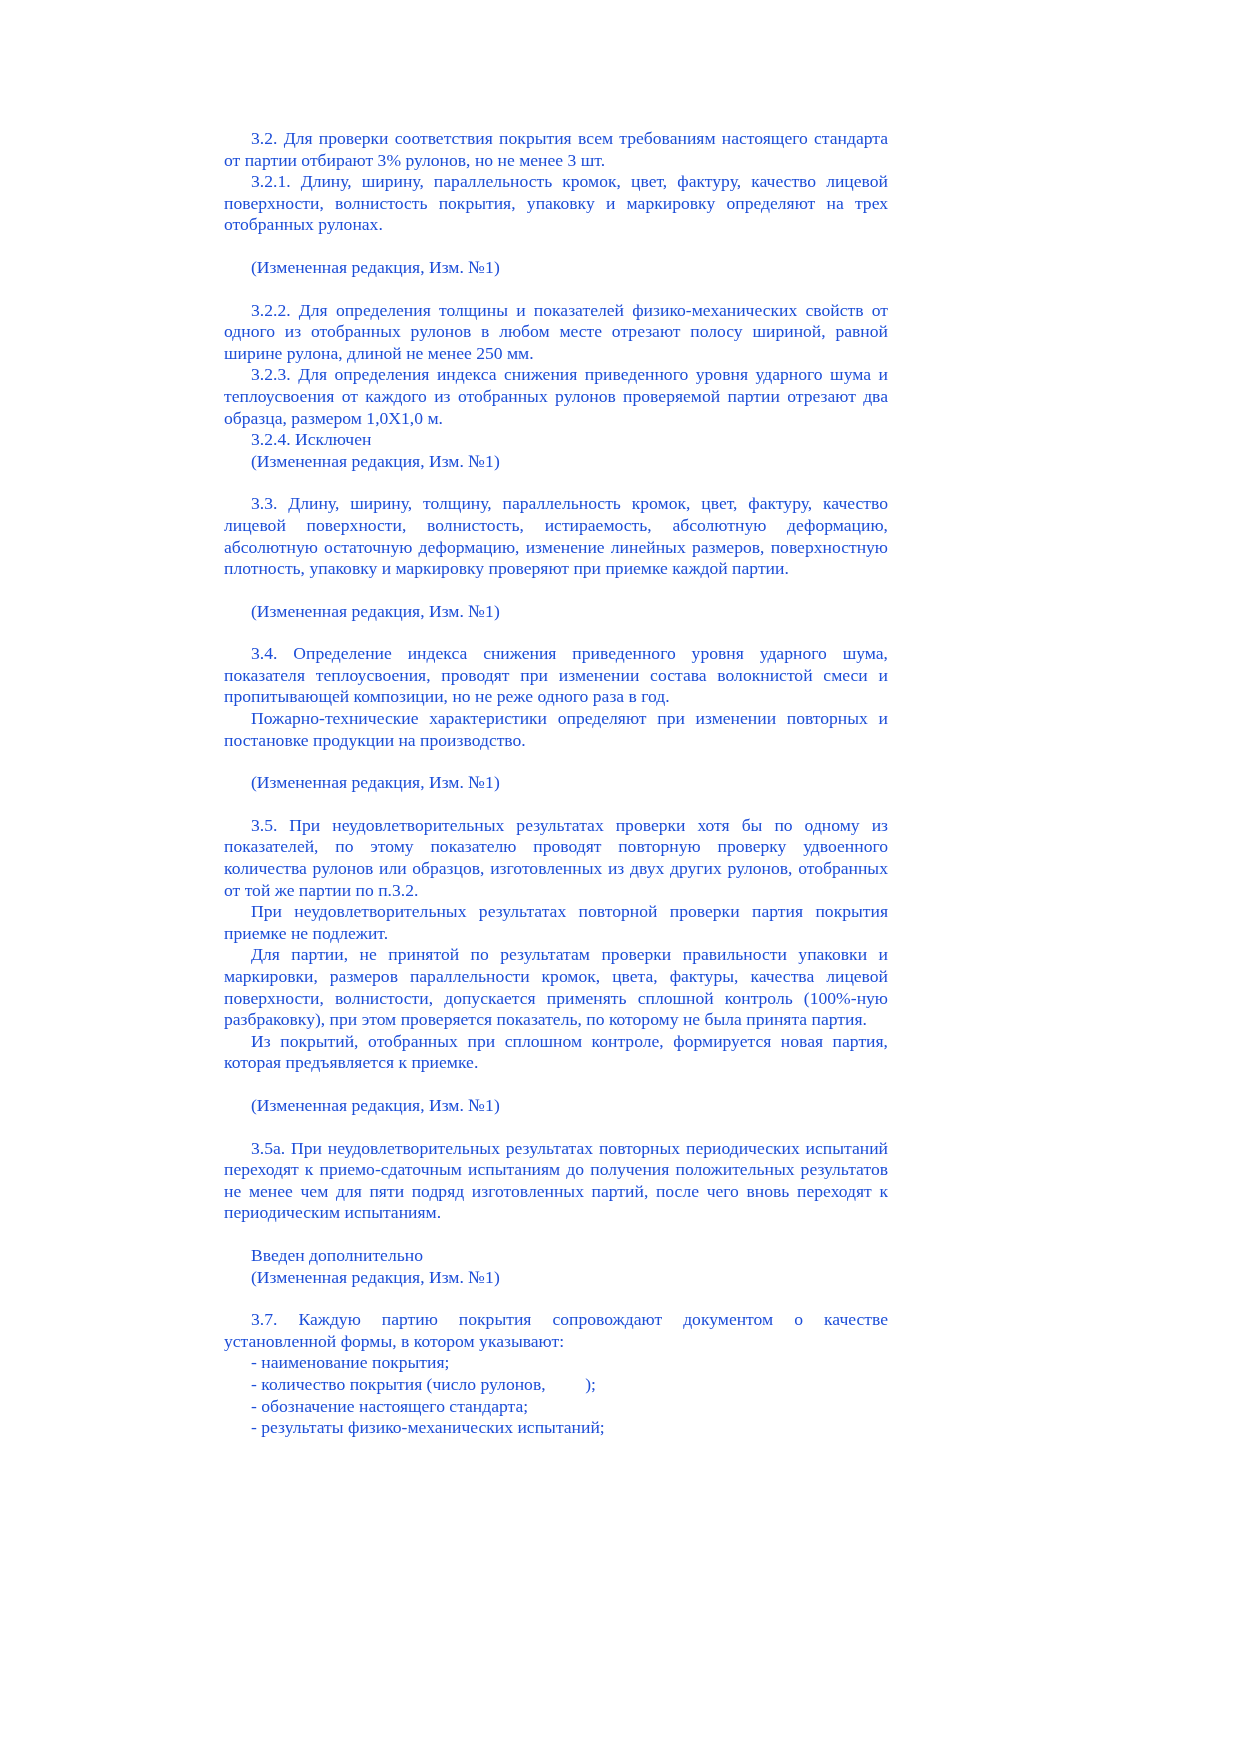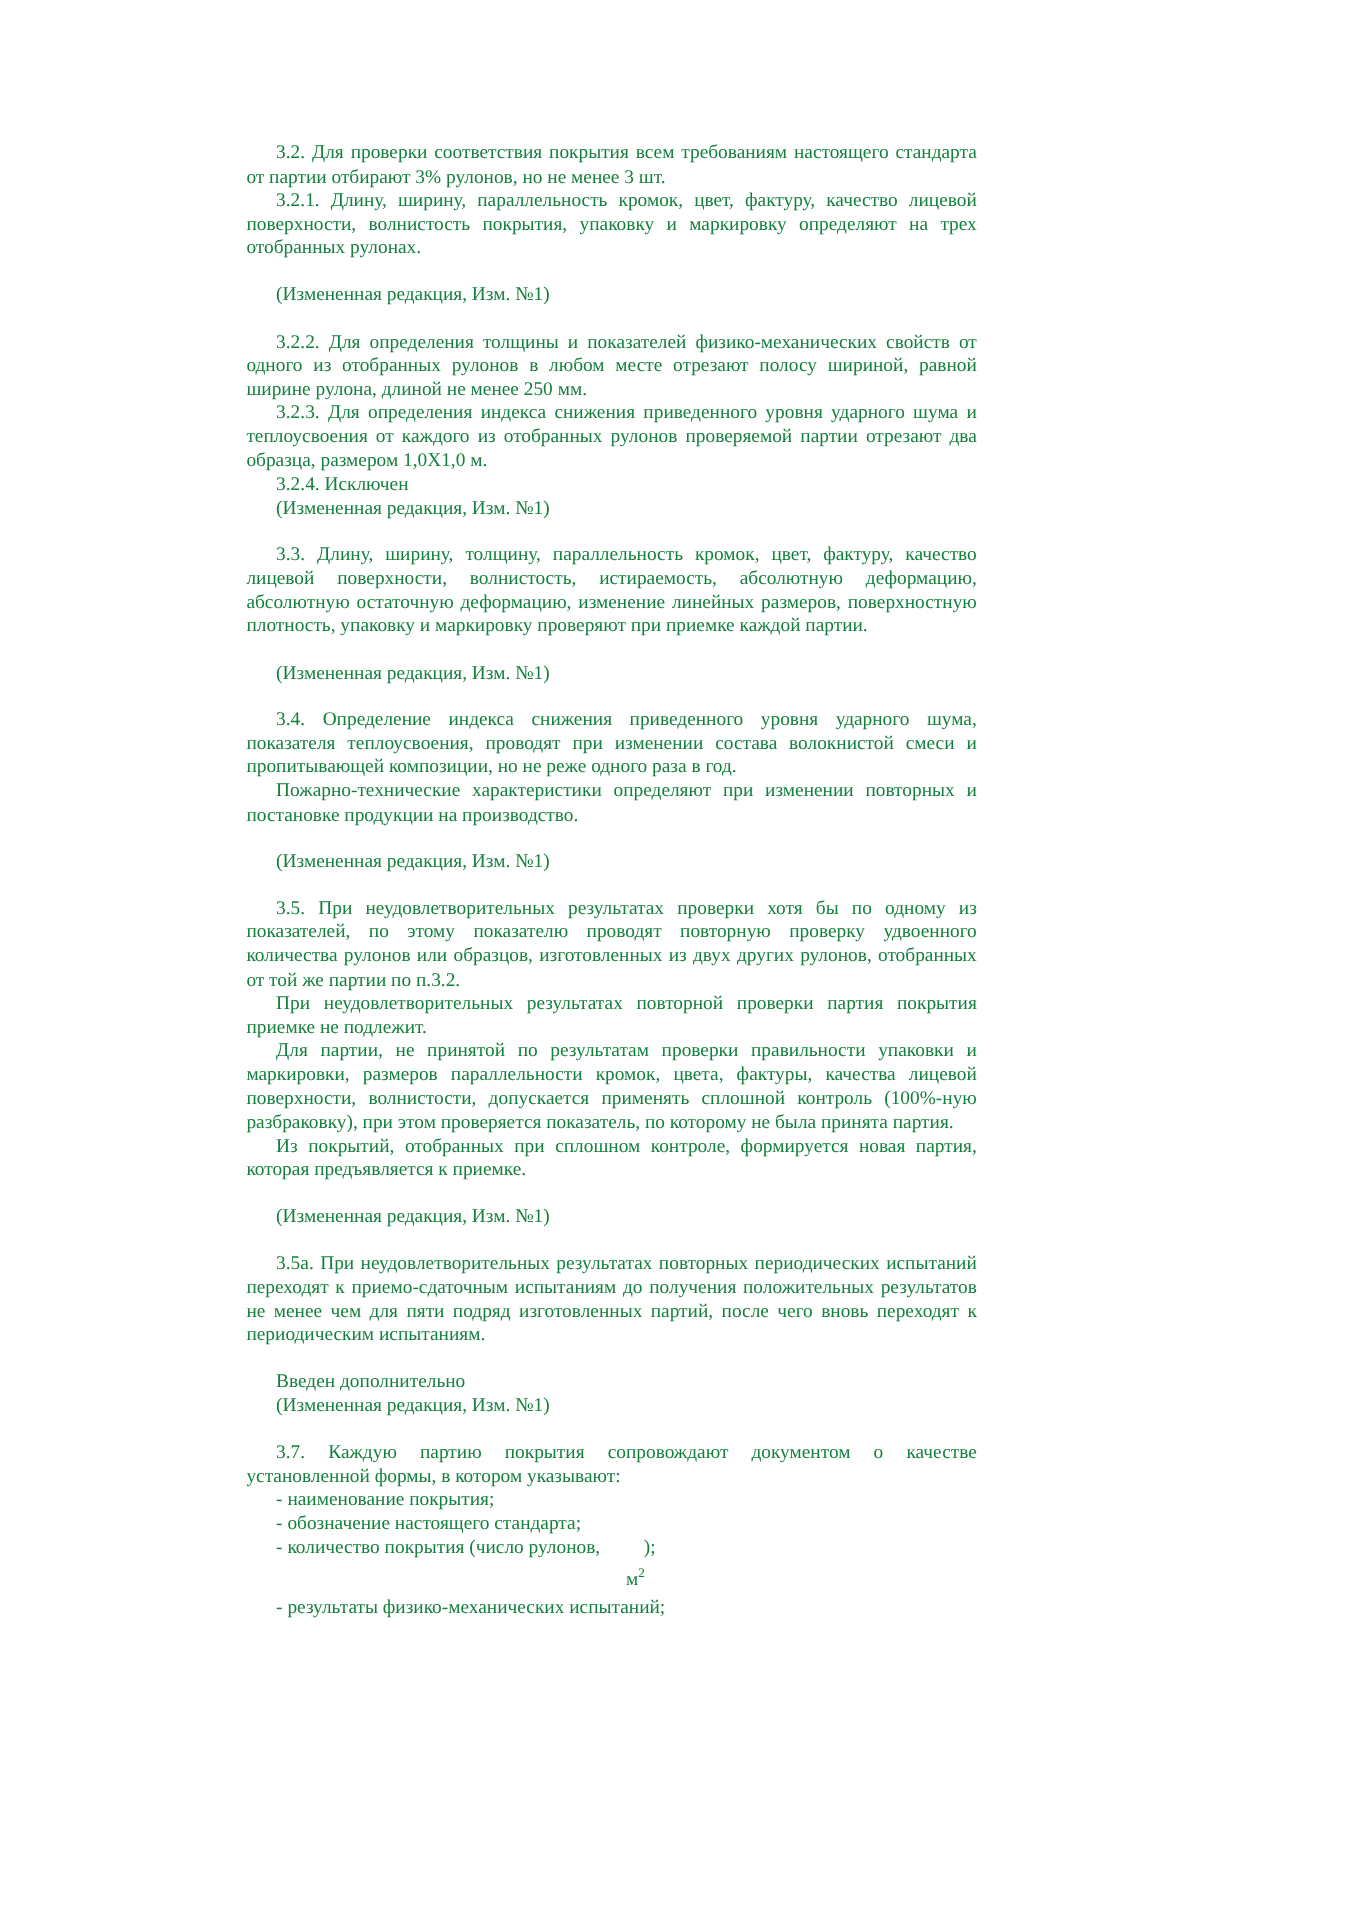--- a/index.html
+++ b/index.html
@@ -7,21 +7,21 @@
     position: relative;
     width: 1128px;
     height: 1755px;
     margin: 0 auto;
     background: #ffffff;
     box-sizing: border-box;
     padding: 128px 296px 0 168px;
     font-family: "Liberation Serif", "DejaVu Serif", serif;
     font-size: 17.6px;
     line-height: 21.6px;
-    color: #15803d;
+    color: #1d4ed8;
   }
   p { margin: 0; }
   p.body {
     text-align: justify;
     text-indent: 27px;
   }
   p.note {
     font-weight: normal;
     text-align: left;
     text-indent: 27px;
@@ -55,17 +55,16 @@
   <p class="body">3.5. При неудовлетворительных результатах проверки хотя бы по одному из показателей, по этому показателю проводят повторную проверку удвоенного количества рулонов или образцов, изготовленных  из двух других рулонов, отобранных от той же партии по п.3.2.</p>
   <p class="body">При неудовлетворительных результатах повторной проверки партия покрытия приемке не подлежит.</p>
   <p class="body">Для партии, не принятой по результатам проверки правильности упаковки и маркировки, размеров параллельности кромок, цвета, фактуры, качества лицевой поверхности, волнистости, допускается применять сплошной контроль (100%-ную разбраковку), при этом проверяется показатель, по которому не была принята партия.</p>
   <p class="body">Из покрытий, отобранных при сплошном контроле, формируется новая партия, которая предъявляется к приемке.</p>
   <p class="note mt mb">(Измененная редакция, Изм. №1)</p>
   <p class="body">3.5а. При неудовлетворительных результатах повторных периодических испытаний переходят к приемо-сдаточным испытаниям до получения положительных результатов не менее чем для пяти подряд изготовленных партий, после чего вновь переходят к периодическим испытаниям.</p>
   <p class="note mt">Введен дополнительно</p>
   <p class="note mb">(Измененная редакция, Изм. №1)</p>
   <p class="body">3.7. Каждую партию покрытия сопровождают документом о качестве установленной формы, в котором указывают:</p>
   <p class="body">- наименование покрытия;</p>
+  <p class="body">- количество покрытия (число рулонов, &nbsp;&nbsp;&nbsp;&nbsp;&nbsp;&nbsp;&nbsp; );</p>
   <p class="body">- обозначение настоящего стандарта;</p>
-  <p class="body">- количество покрытия (число рулонов, &nbsp;&nbsp;&nbsp;&nbsp;&nbsp;&nbsp;&nbsp; );</p>
-  <p class="m2-line"><span>м</span><sup>2</sup></p>
   <p class="body">- результаты  физико-механических испытаний;</p>
 </div>
 
 </body></html>

